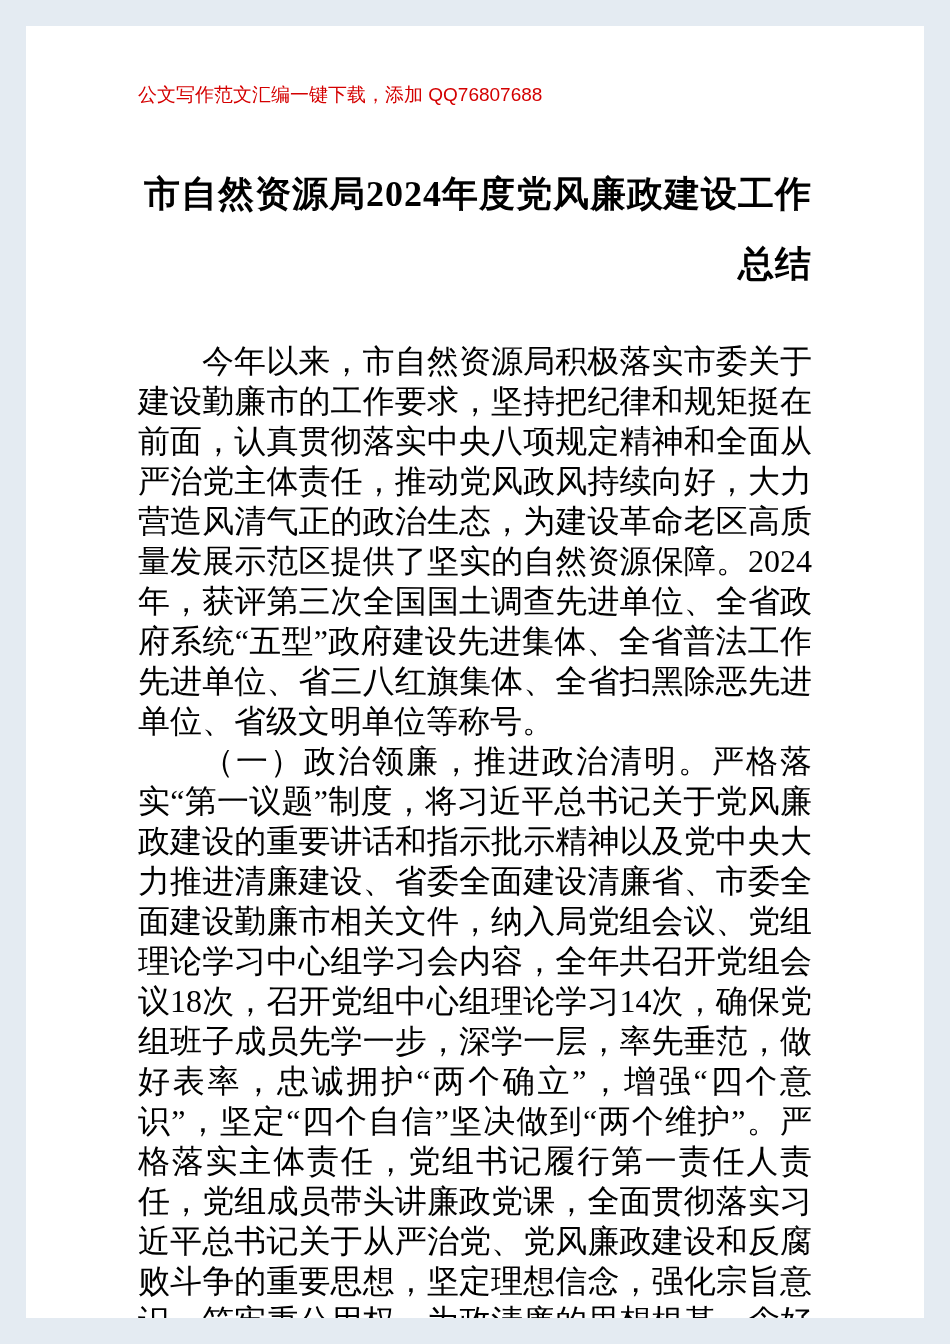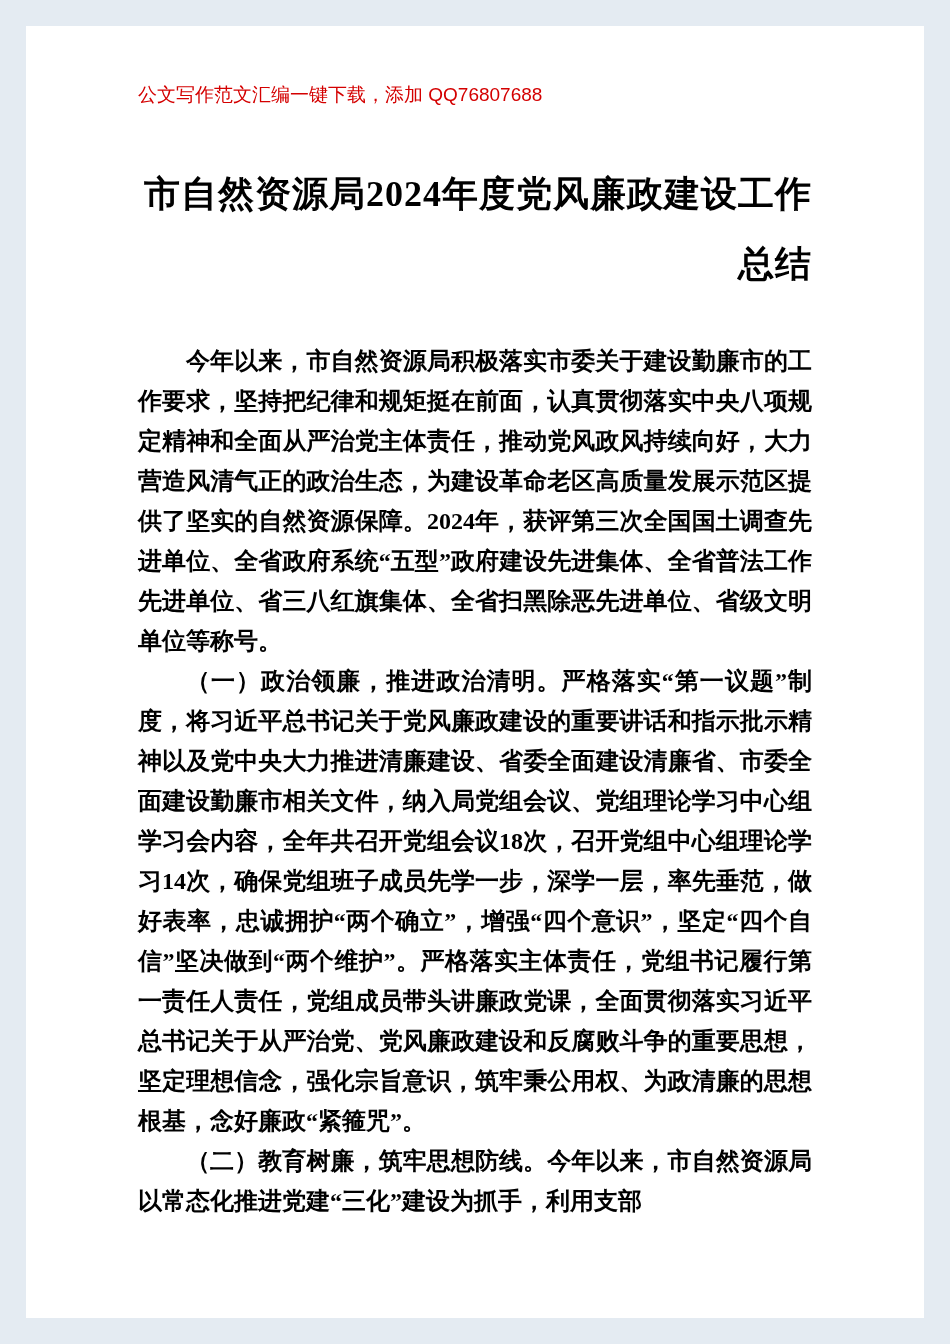--- a/index.html
+++ b/index.html
@@ -36,28 +36,27 @@
   }
   .doc-title {
     font-size: 36px;
     font-weight: bold;
     text-align: right;
     line-height: 1.95;
     margin: 0 0 42px 0;
     letter-spacing: 1px;
   }
   .body-text p {
-    font-size: 24px;
+    font-size: 32px;
     line-height: 40px;
     text-align: justify;
     text-justify: inter-ideograph;
     text-indent: 2em;
     margin: 0;
     padding: 0;
-    font-weight: bold;
   }
 </style>
 </head>
 <body>
 
 <div class="page">
 
   <div class="notice">公文写作范文汇编一键下载，添加 QQ76807688</div>
 
   <h1 class="doc-title">市自然资源局2024年度党风廉政建设工作总结</h1>

